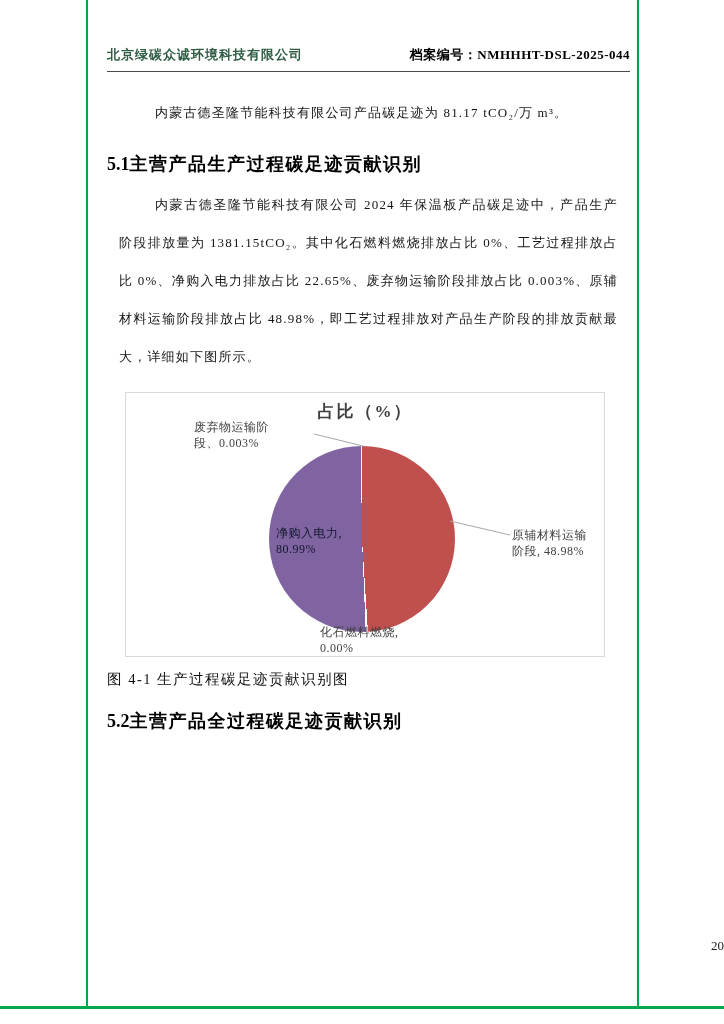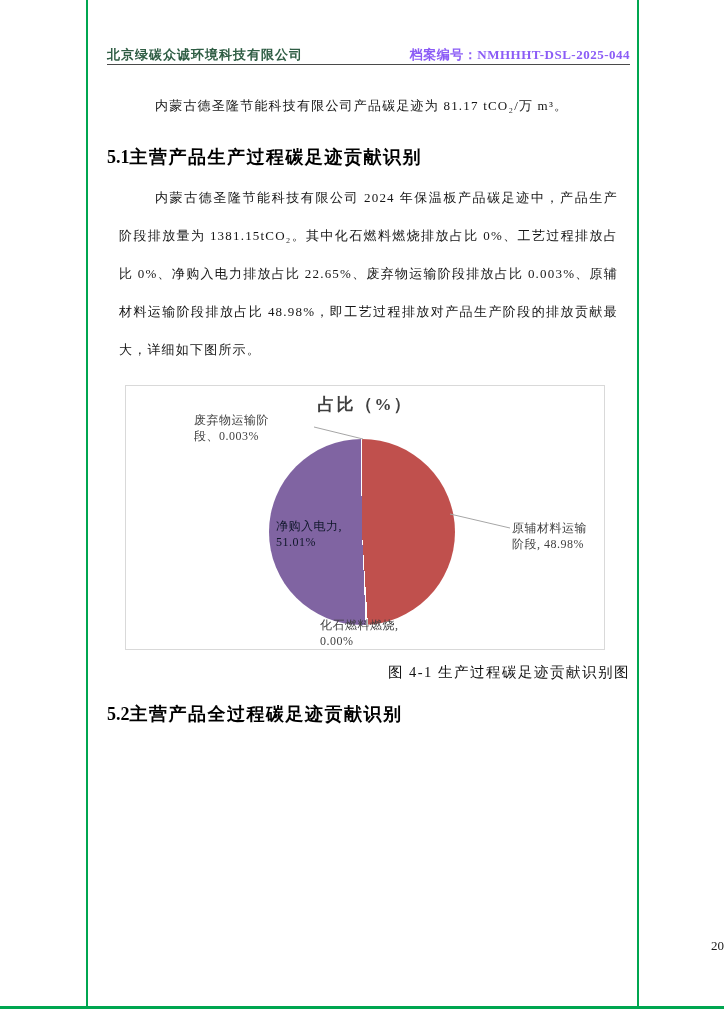--- a/index.html
+++ b/index.html
@@ -14,25 +14,25 @@
   
   .frame-v{position:absolute;top:0;width:2px;height:1008px;background:#00A650;}
   .frame-left{left:86px;}
   .frame-right{left:637px;}
   .frame-bottom{position:absolute;left:0;top:1006px;width:724px;height:3px;background:#00A650;}
 
   .content{position:absolute;left:107px;top:46px;width:523px;}
 
   .doc-header{
     display:flex;justify-content:space-between;align-items:flex-end;
-    border-bottom:1.5px solid #4a4a4a;
+    padding-bottom:7px;border-bottom:1.5px solid #4a4a4a;
     font-size:13px;font-weight:bold;letter-spacing:1px;text-align:right;
   }
   .company{color:#2F5D44;}
-  .fileno{color:#8b5cf6;letter-spacing:0.5px;}
+  .fileno{color:#000000;letter-spacing:0.5px;}
 
   .para{
     margin:12px;font-size:13px;line-height:38px;letter-spacing:1.2px;
     text-align:justify;text-indent:36px;color:#151515;
   }
   .para-first{margin-top:22px;}
   .heading{
     margin-top:20px;display:flex;align-items:baseline;
     font-size:18px;font-weight:bold;color:#000;letter-spacing:1.5px;
   }
@@ -57,21 +57,21 @@
   .pie-label{
     position:absolute;font-size:12px;line-height:1.35;color:#3F3F3F;
     text-align:left;letter-spacing:0.5px;
   }
   .lbl-waste{left:68px;top:26px;width:122px;}
   .lbl-power{left:150px;top:132px;width:92px;color:#0f172a;}
   .lbl-raw{left:386px;top:134px;width:86px;}
   .lbl-fossil{left:194px;top:231px;width:100px;}
 
   .fig-caption{
-    margin-top:13px;text-align:right;font-size:14.5px;color:#111;
+    margin-top:13px;text-align:left;font-size:14.5px;color:#111;
     letter-spacing:1.5px;
   }
 
   .page-number{
     position:absolute;left:0;right:0;top:938px;text-align:right;
     font-size:13px;color:#1a1a1a;
   }
 </style>
 </head>
 <body>
@@ -108,21 +108,21 @@
         <polyline points="324,128 384,142" fill="none" stroke="#A6A6A6" stroke-width="1"></polyline>
       </svg>
 
       <div class="pie-label lbl-waste">
         <div>废弃物运输阶</div>
         <div>段、0.003%</div>
       </div>
 
       <div class="pie-label lbl-power">
         <div>净购入电力,</div>
-        <div>51.01%</div>
+        <div>80.99%</div>
       </div>
 
       <div class="pie-label lbl-raw">
         <div>原辅材料运输</div>
         <div>阶段, 48.98%</div>
       </div>
 
       <div class="pie-label lbl-fossil">
         <div>化石燃料燃烧,</div>
         <div>0.00%</div>

